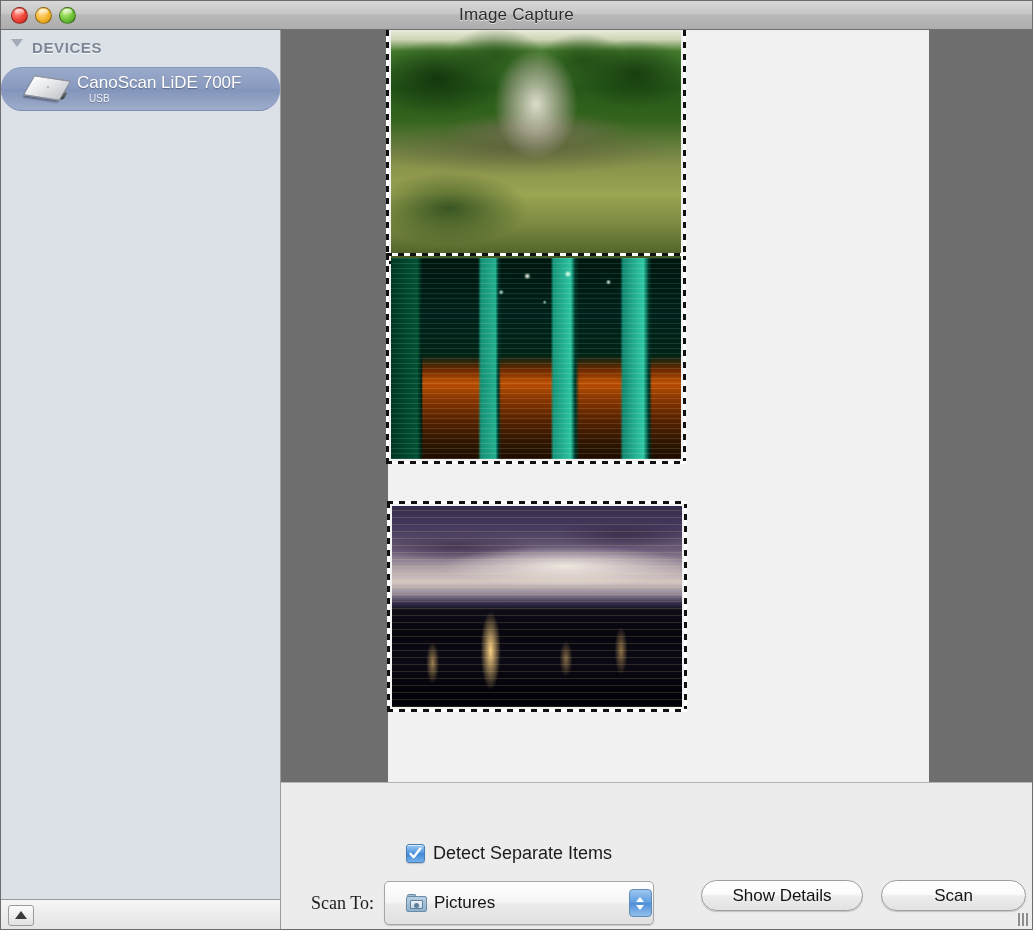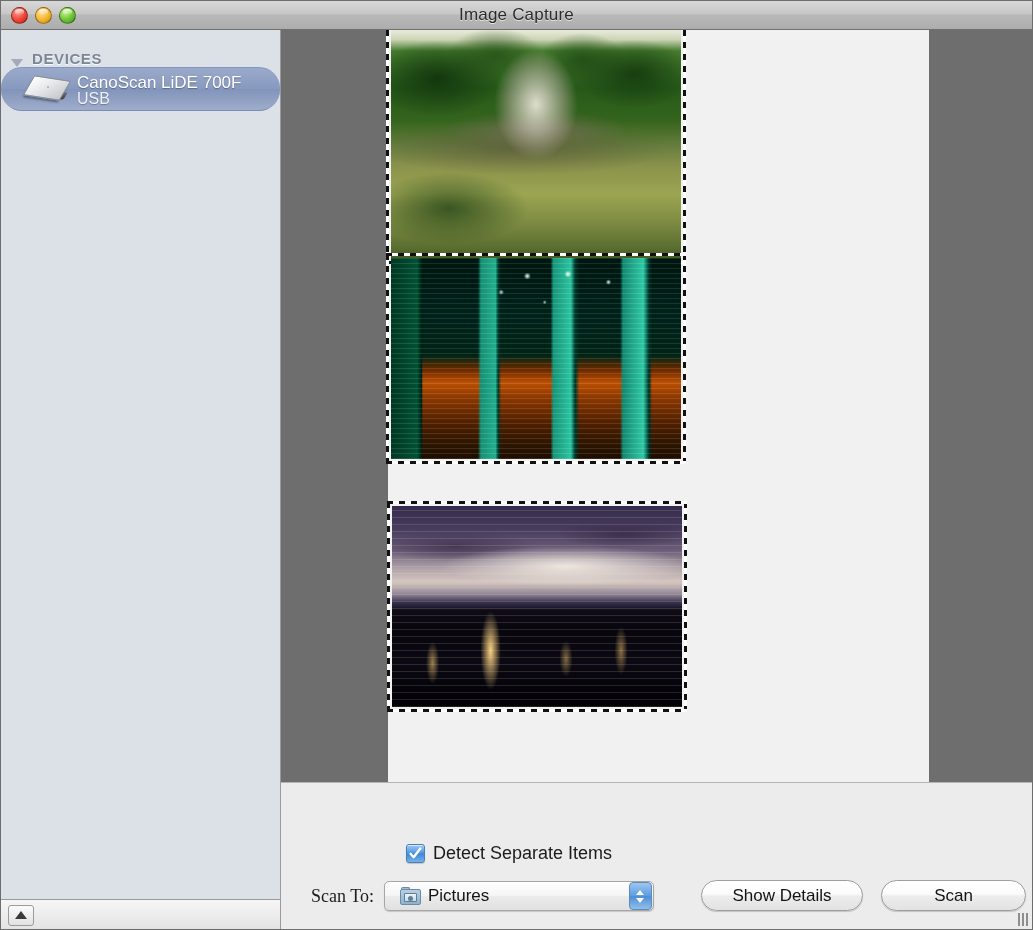--- a/index.html
+++ b/index.html
@@ -56,21 +56,21 @@
   
   .sidebar {
     width: 280px; flex: 0 0 280px;
     background: #dce1e8;
     border-right: 1px solid #9a9a9a;
     display: flex; flex-direction: column;
     position: relative;
   }
   .sidebar-list { flex: 1; padding-top: 9px; }
   .group-header {
-    display: flex; align-items: flex-end;
+    display: flex; align-items: flex-start;
     height: 28px; padding-left: 10px;
     font-size: 15px; font-weight: bold;
     color: #7c8695; letter-spacing: .6px;
     text-shadow: 0 1px 0 rgba(255,255,255,.8);
   }
   .tri { width: 0; height: 0; margin-right: 9px; }
   .tri.down  { border-left: 6px solid transparent; border-right: 6px solid transparent; border-top: 8px solid #a3abb8; }
   .tri.right { border-top: 6px solid transparent; border-bottom: 6px solid transparent; border-left: 8px solid #a3abb8; }
 
   .device-row {
@@ -98,21 +98,21 @@
     transform: skewX(-30deg) skewY(8deg);
     border-radius: 0 0 2px 2px;
   }
   .scanner-icon .dot {
     position: absolute; left: 22px; top: 12px;
     width: 2px; height: 2px; border-radius: 50%;
     background: #a8acb0;
   }
   .device-text { display: flex; flex-direction: column; justify-content: center; }
   .device-name { font-size: 17px; color: #ffffff; text-shadow: 0 1px 1px rgba(0,0,0,.32); line-height: 19px; }
-  .device-sub  { font-size: 16px; color: #eef1f7; text-shadow: 0 1px 1px rgba(0,0,0,.28); line-height: 14px; }
+  .device-sub  { font-size: 10px; color: #eef1f7; text-shadow: 0 1px 1px rgba(0,0,0,.28); line-height: 14px; margin-left: 12px; }
 
   
   .sidebar-status {
     height: 31px;
     background: linear-gradient(to bottom, #f6f6f6 0%, #e3e3e3 100%);
     border-top: 1px solid #9a9a9a;
     display: flex; align-items: center; padding-left: 7px;
   }
   .eject-btn {
     width: 26px; height: 21px;
@@ -263,25 +263,25 @@
   .cb-label { font-size: 18px; color: #1b1b1b; }
 
   .scanto-row {
     position: absolute; left: 30px; top: 98px;
     display: flex; align-items: center; gap: 10px;
   }
   .scanto-label { font-size: 18px; color: #1b1b1b; font-family: Liberation Serif, serif; }
 
   .popup {
     position: relative;
-    width: 270px; height: 30px;
+    width: 270px; height: 44px;
     background: linear-gradient(to bottom, #ffffff 0%, #f5f5f5 48%, #ebebeb 52%, #e0e0e0 100%);
     border: 1px solid #a6a6a6; border-radius: 5px;
     box-shadow: 0 1px 1px rgba(0,0,0,.16), inset 0 1px 0 #fff;
-    display: flex; align-items: center; padding-left: 15px;
+    display: flex; align-items: center; padding-left: 21px;
   }
   .folder-icon { width: 21px; height: 18px; position: relative; flex: 0 0 21px; margin-right: 7px; }
   .folder-icon .fbody {
     position: absolute; inset: 2px 0 0 0;
     background: linear-gradient(to bottom, #b9cfe0, #8fb1cc);
     border: 1px solid #6b8ca8; border-radius: 2px;
   }
   .folder-icon .ftab {
     position: absolute; left: 1px; top: 0; width: 9px; height: 4px;
     background: #9fbdd4; border: 1px solid #6b8ca8; border-bottom: none;

